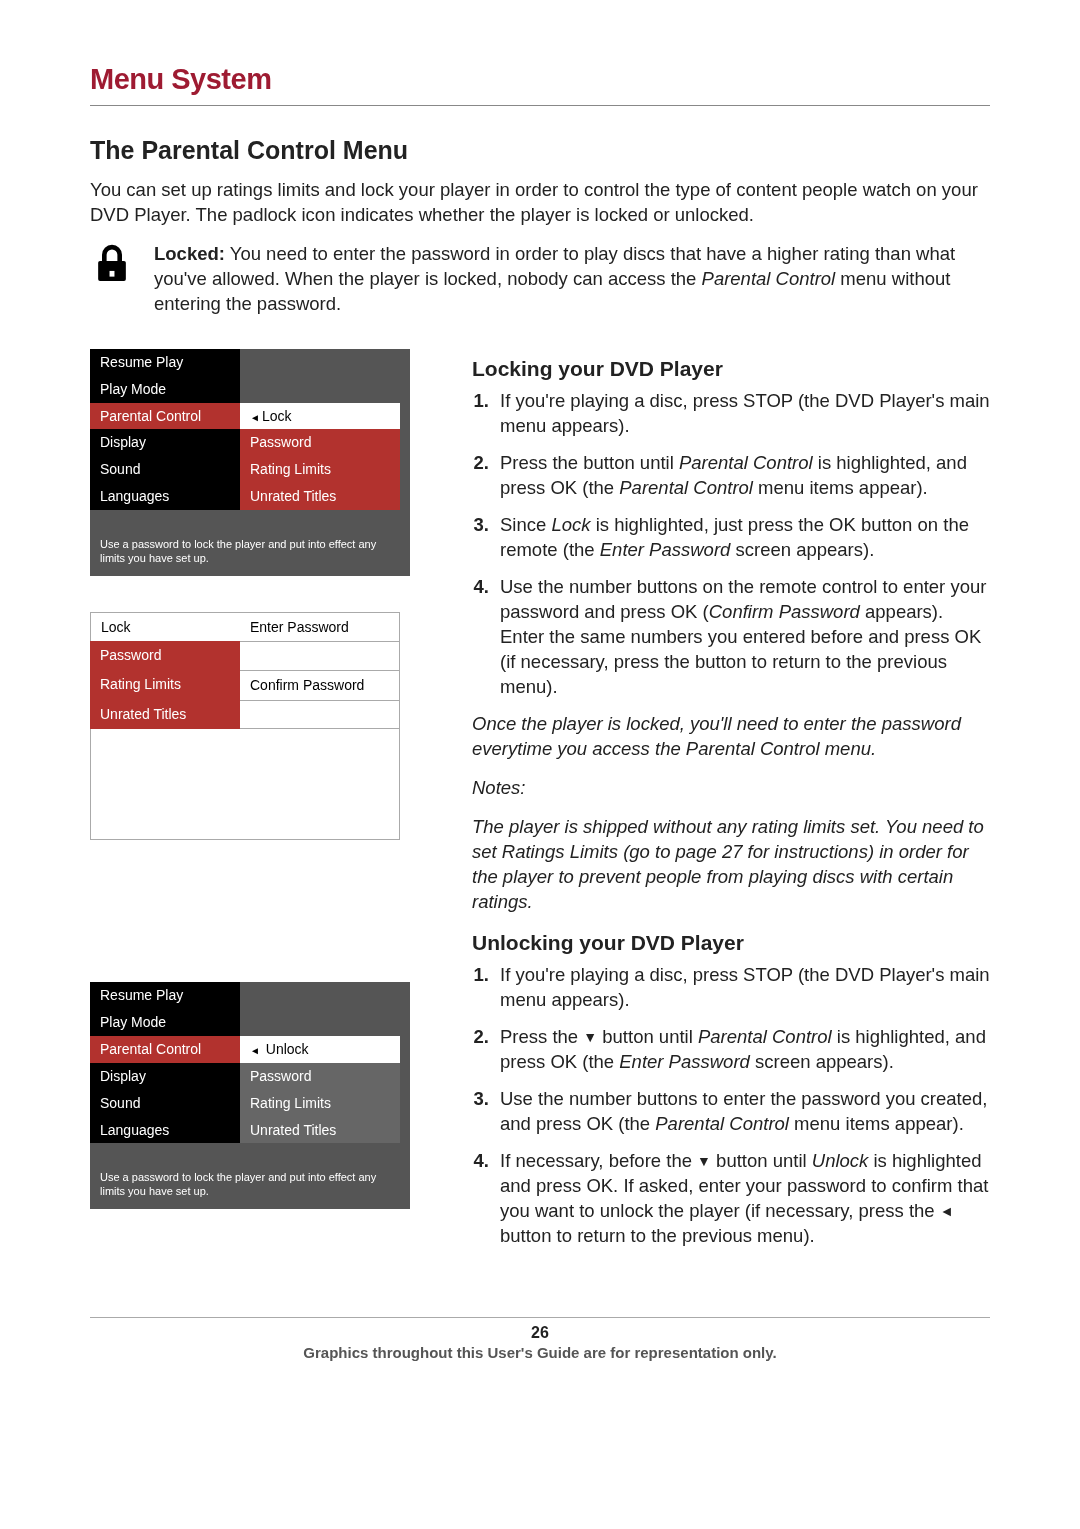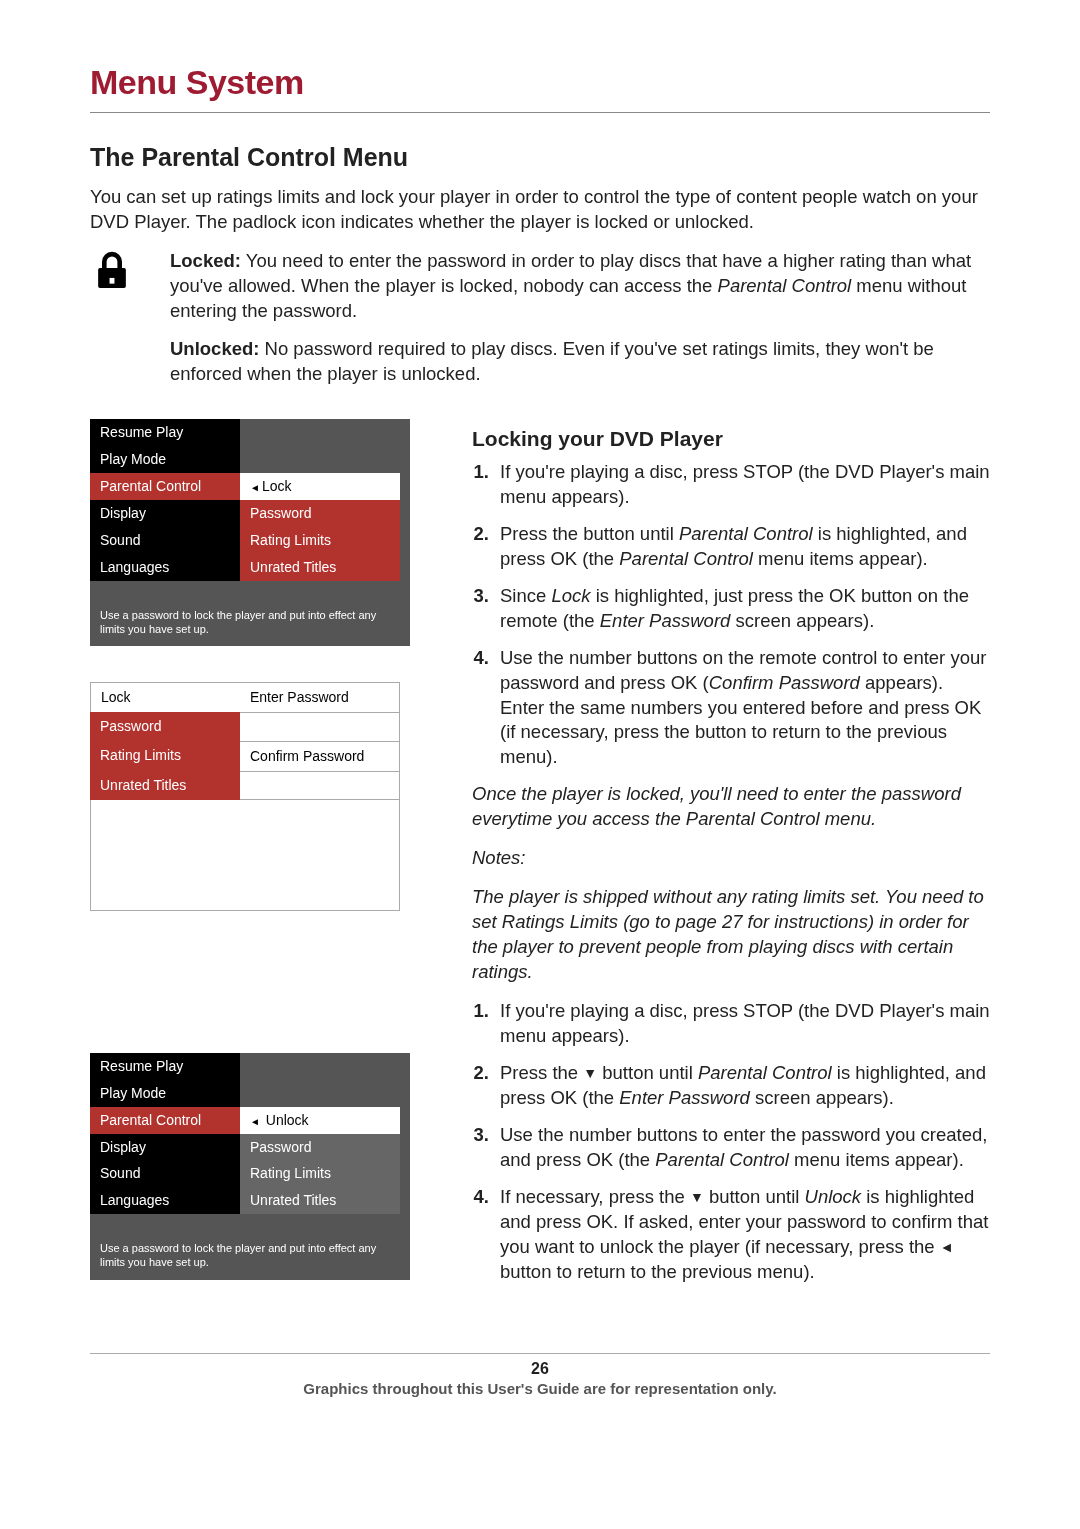--- a/index.html
+++ b/index.html
@@ -5,21 +5,21 @@
   body {
     font-family: Arial, Helvetica, sans-serif;
     margin: 0;
     padding: 60px 90px 40px 90px;
     background: #fff;
     color: #222;
     line-height: 1.35;
     font-size: 18.5px;
   }
   .page-title {
-    font-size: 34px;
+    font-size: 29px;
     font-weight: 800;
     color: #9e1b32;
     letter-spacing: -0.5px;
     margin-bottom: 6px;
   }
   .title-rule {
     border: none;
     border-top: 1.5px solid #888;
     margin: 4px 0 28px 0;
   }
@@ -28,21 +28,21 @@
     font-weight: 800;
     margin-bottom: 10px;
   }
   .subheading {
     font-size: 21px;
     font-weight: 800;
     margin-top: 6px;
     margin-bottom: 6px;
   }
   p { margin: 0 0 14px 0; }
-  .locked-row { display: flex; gap: 36px; margin-top: 10px; }
+  .locked-row { display: flex; gap: 20px; margin-top: 10px; }
   .lock-icon-box { flex: 0 0 44px; padding-top: 2px; text-align: center; }
   .locked-text { flex: 1; }
   .italic { font-style: italic; }
   .bold { font-weight: 800; }
   .two-col {
     display: grid;
     grid-template-columns: 340px 1fr;
     column-gap: 42px;
     margin-top: 18px;
     align-items: start;
@@ -135,21 +135,20 @@
 <div class="locked-row">
   <div class="lock-icon-box">
     <svg class="lock" viewBox="0 0 24 26">
         <path d="M7 11 V7 a5 5 0 0 1 10 0 v4" fill="none" stroke="#000" stroke-width="3"></path>
         <rect x="3" y="11" width="18" height="13" rx="1.2" fill="#000"></rect>
         <rect x="10.4" y="17.5" width="3.2" height="3.7" fill="#fff"></rect>
       </svg>
   </div>
   <div class="locked-text">
     <p><span class="bold">Locked:</span><span> You need to enter the password in order to play discs that have a higher rating than what you've allowed. When the player is locked, nobody can access the </span><span class="italic">Parental Control</span><span> menu without entering the password.</span></p>
-    <p><span class="bold">Unlocked:</span><span> No password required to play discs. Even if you've set ratings limits, they won't be enforced when the player is unlocked.</span></p>
   </div>
 </div>
 
 <div class="two-col">
   <div class="left-col">
 
     <div class="menu-box">
       <div class="menu-rows">
         <div class="menu-cell menu-left">Resume Play</div>
           <div></div>
@@ -208,24 +207,25 @@
       <li><span>Press the      button until </span><span class="italic">Parental Control</span><span> is highlighted, and press OK (the </span><span class="italic">Parental Control</span><span> menu items appear).</span></li>
       <li><span>Since </span><span class="italic">Lock</span><span> is highlighted, just press the OK button on the remote (the </span><span class="italic">Enter Password</span><span> screen appears).</span></li>
       <li><span>Use the number buttons on the remote control to enter your password and press OK (</span><span class="italic">Confirm Password</span><span> appears). Enter the same numbers you entered before and press OK (if necessary, press the      button to return to the previous menu).</span></li>
     </ol>
     <div class="notes-block">
       <p>Once the player is locked, you'll need to enter the password everytime you access the Parental Control menu.</p>
       <p>Notes:</p>
       <p>The player is shipped without any rating limits set. You need to set Ratings Limits (go to page 27 for instructions) in order for the player to prevent people from playing discs with certain ratings.</p>
     </div>
 
+    <div class="subheading" style="margin-top:14px">Unlocking your DVD Player</div>
     <ol class="steps">
       <li>If you're playing a disc, press STOP (the DVD Player's main menu appears).</li>
       <li><span>Press the </span><span class="arrow-down">▼</span><span> button until </span><span class="italic">Parental Control</span><span> is highlighted, and press OK (the </span><span class="italic">Enter Password</span><span> screen appears).</span></li>
       <li><span>Use the number buttons to enter the password you created, and press OK (the </span><span class="italic">Parental Control</span><span> menu items appear).</span></li>
-      <li><span>If necessary, press the </span><span class="arrow-down">▼</span><span> button until </span><span class="italic">Unlock</span><span> is highlighted and press OK. If asked, enter your password to confirm that you want to unlock the player (if necessary, press the </span><span class="arrow-left">◄</span><span> button to return to the previous menu).</span></li>
+      <li><span>If necessary, before the </span><span class="arrow-down">▼</span><span> button until </span><span class="italic">Unlock</span><span> is highlighted and press OK. If asked, enter your password to confirm that you want to unlock the player (if necessary, press the </span><span class="arrow-left">◄</span><span> button to return to the previous menu).</span></li>
     </ol>
   </div>
 </div>
 
 <hr class="footer-rule">
 <div class="page-num">26</div>
 <div class="footer-note">Graphics throughout this User's Guide are for representation only.</div>
 
 </body></html>

